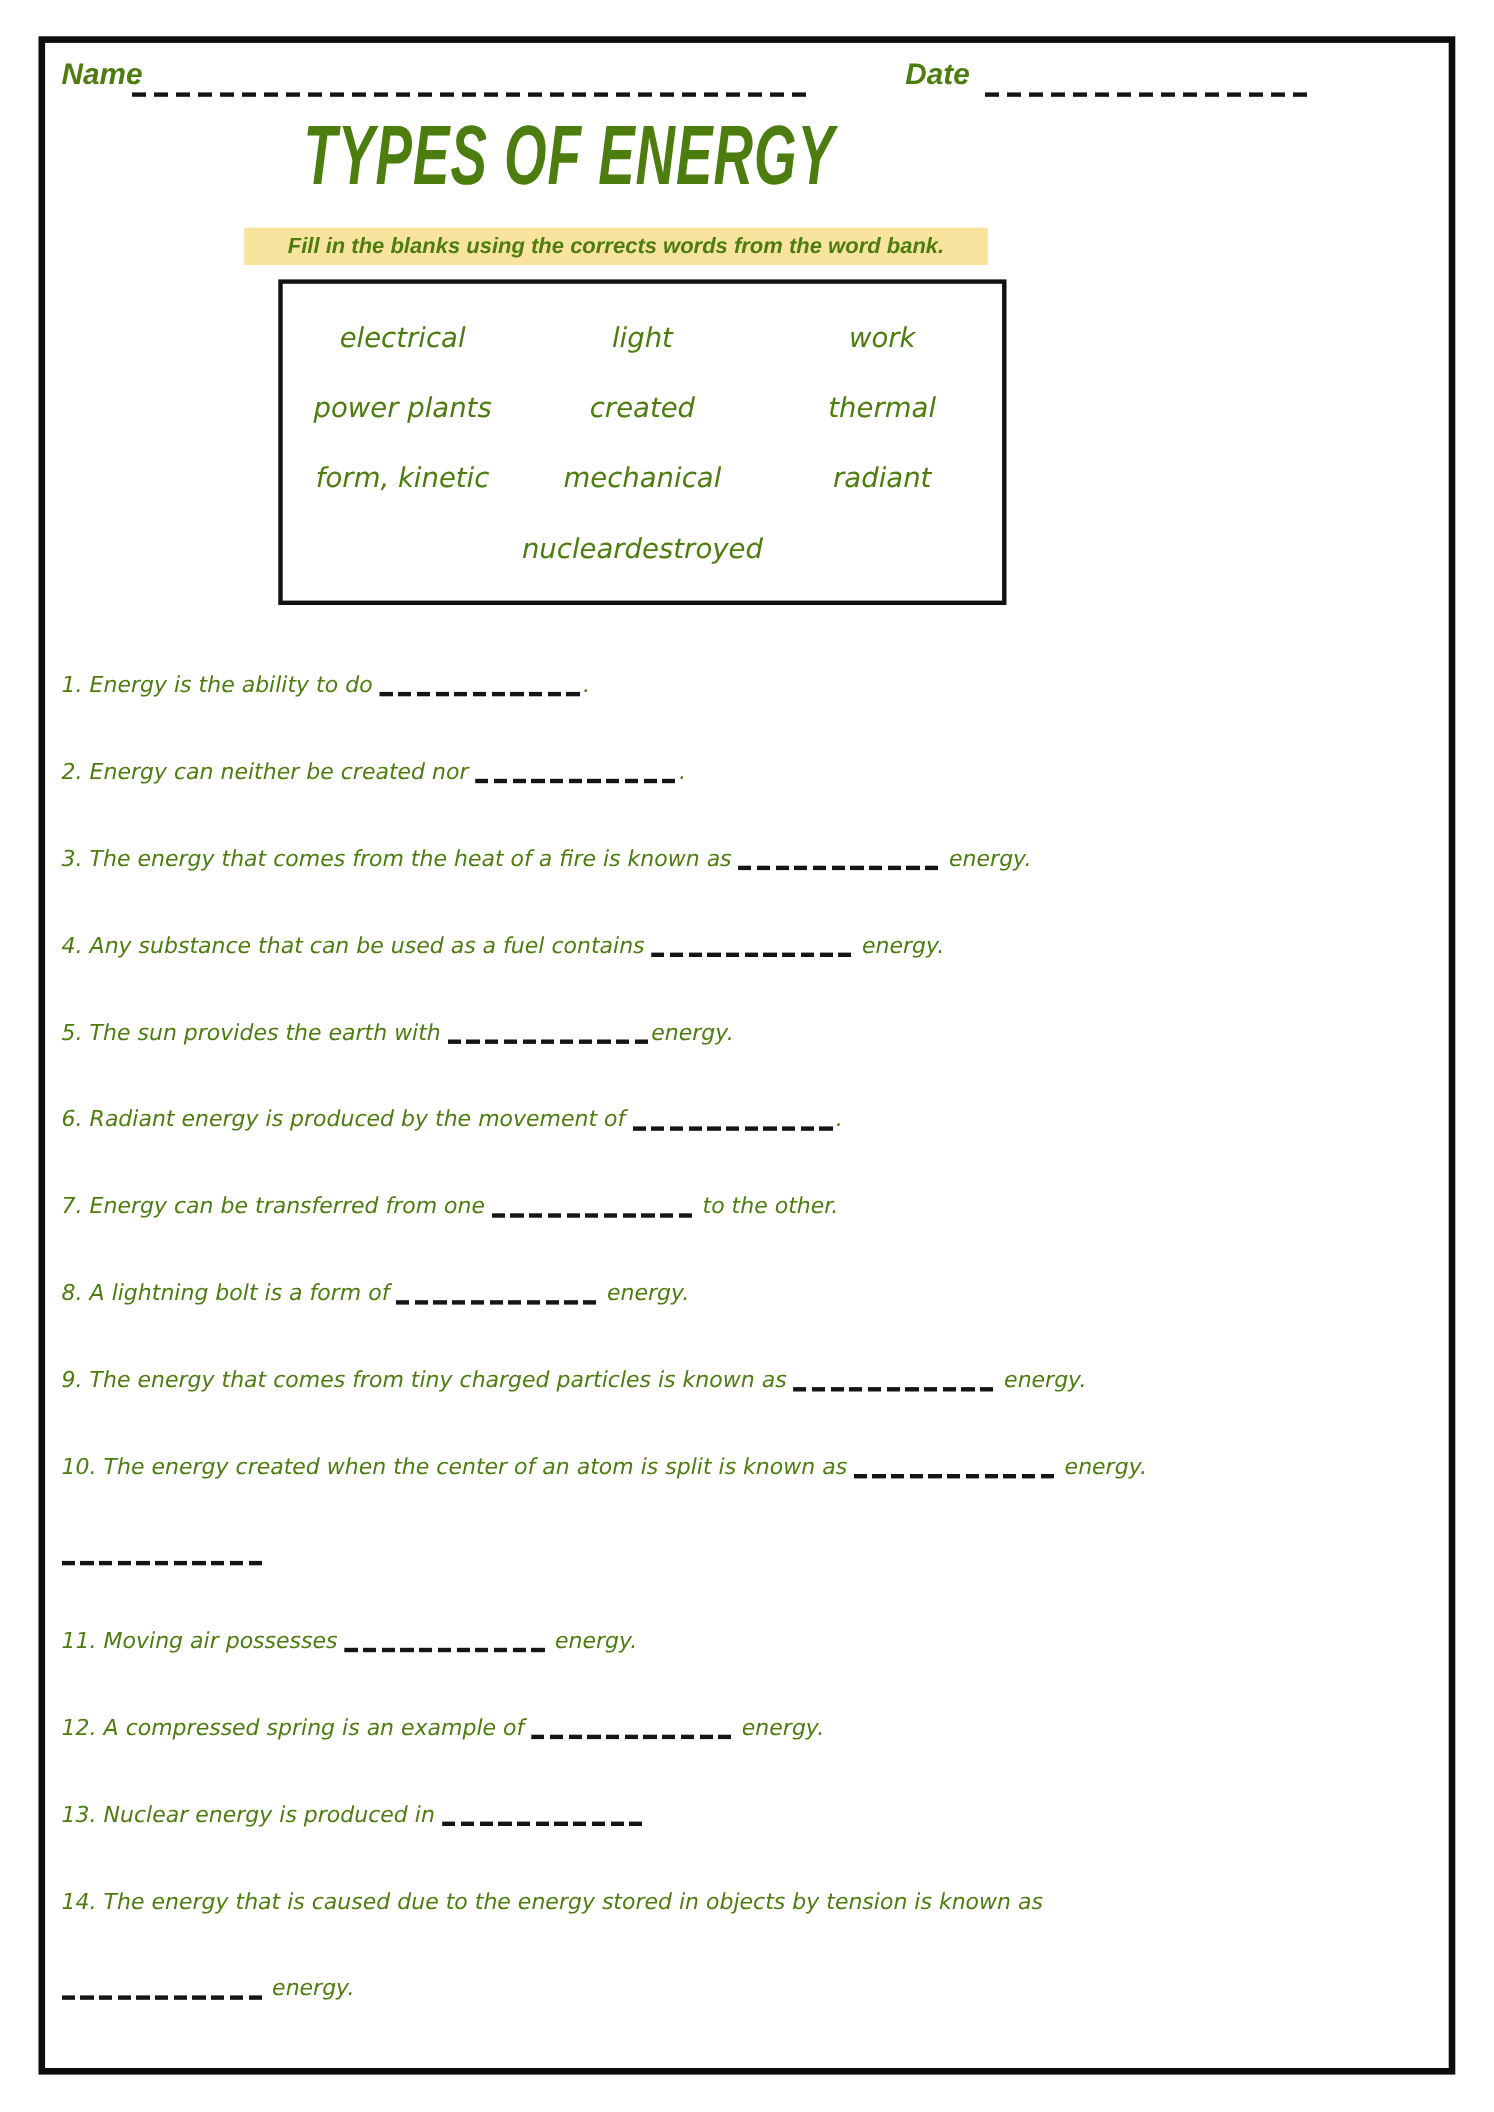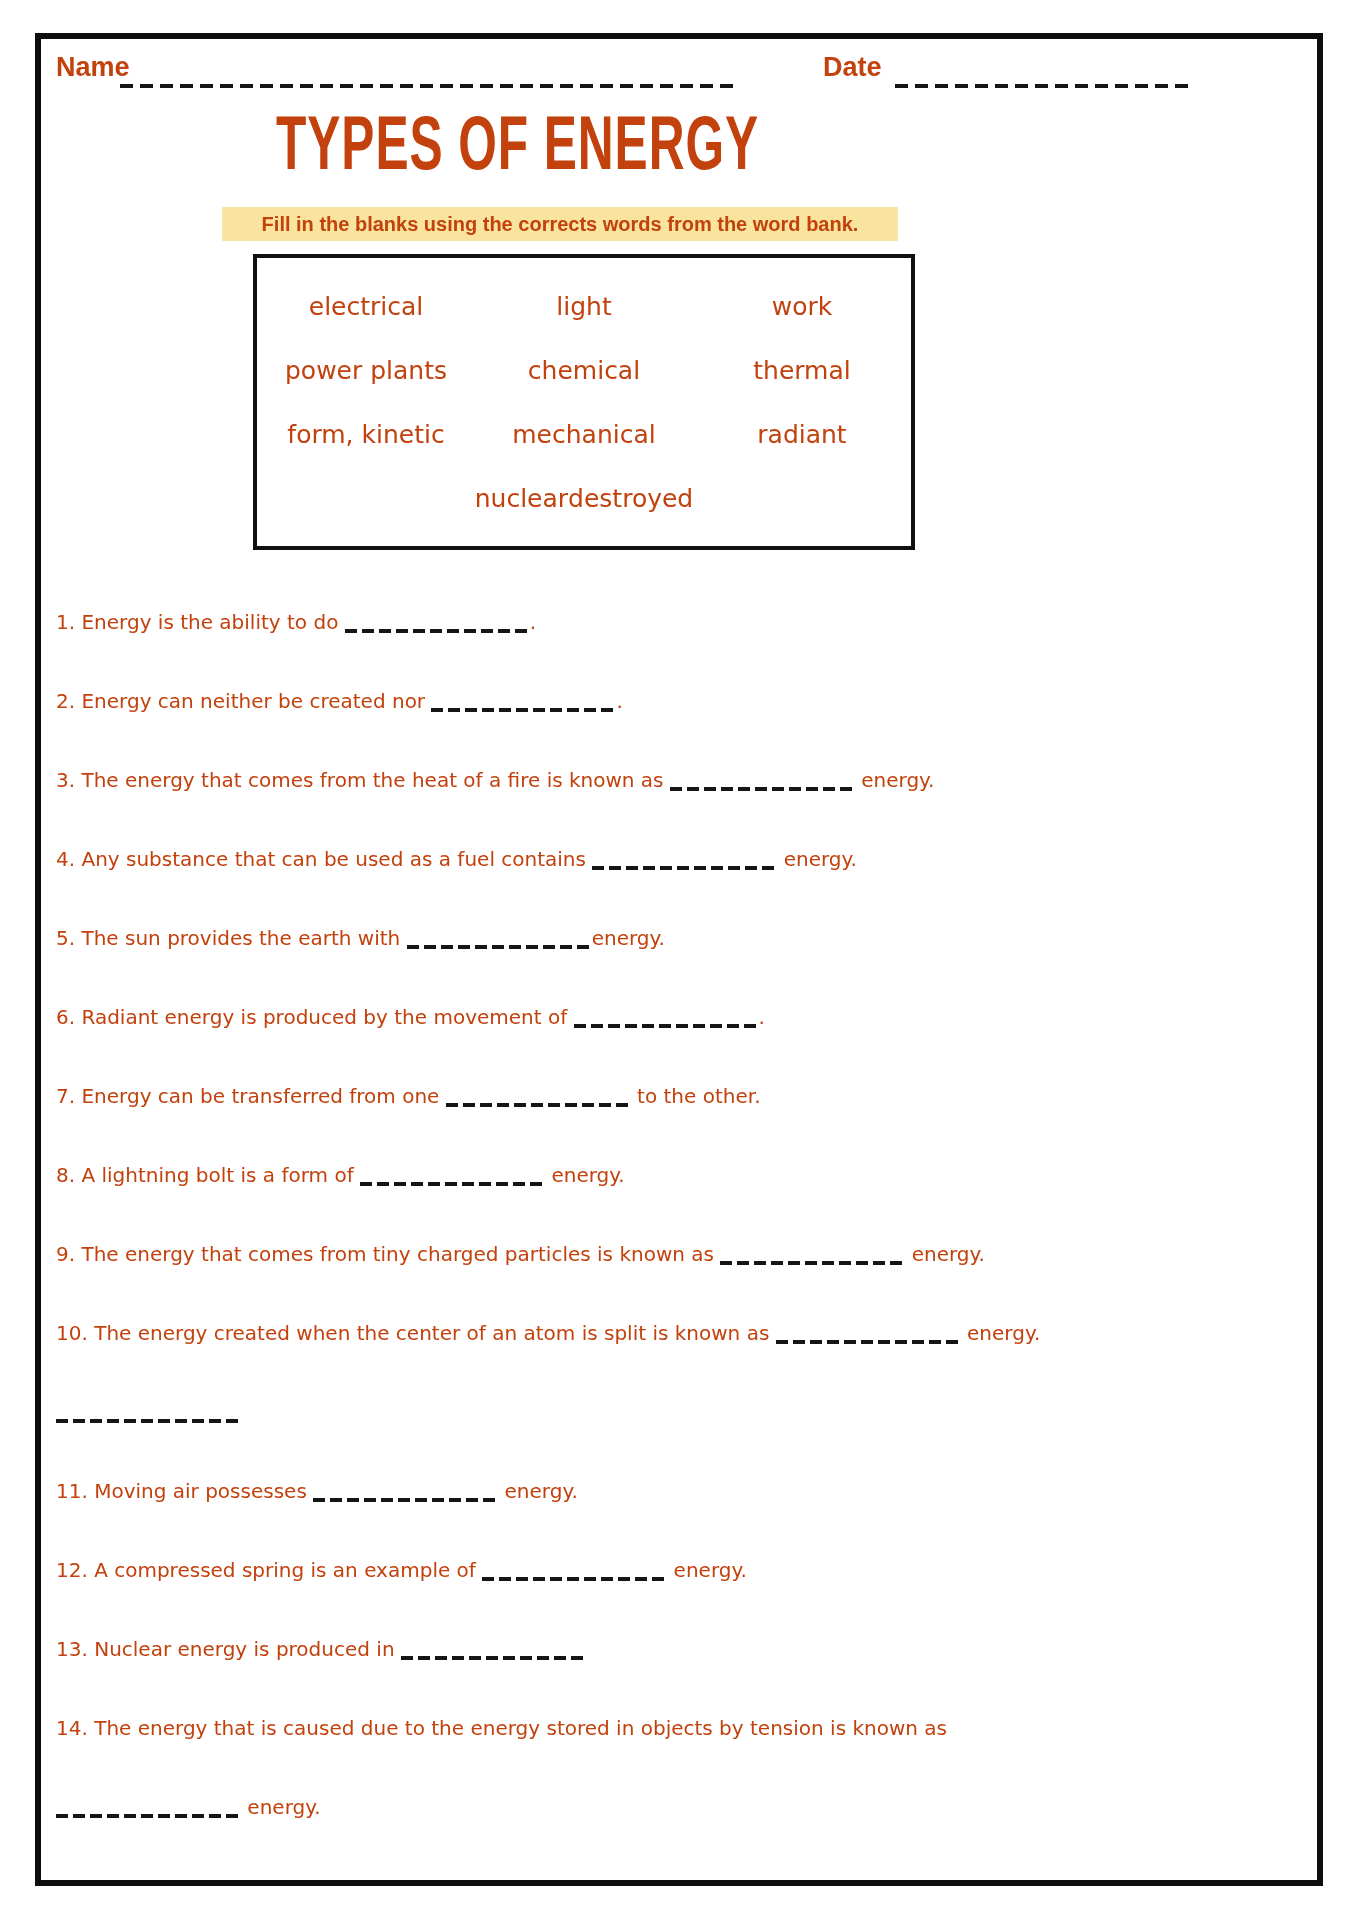--- a/index.html
+++ b/index.html
@@ -1,22 +1,23 @@
 <!DOCTYPE html>
 <html><head>
 <meta charset="utf-8">
 <style>
   html,body { margin:0; padding:0; background:#ffffff; }
   .page {
     position:relative;
     width:1358px; height:1920px;
     background:#ffffff;
-    color:#c2410c;
+    color:#4d7c0f;
     font-family:"DejaVu Sans", sans-serif;
     overflow:hidden;
+    font-style:italic;
   }
   .frame {
     position:absolute;
     left:35px; top:33px;
     width:1288px; height:1853px;
     border:6px solid #0d0d0d;
     box-sizing:border-box;
   }
   .hdr-label {
     position:absolute;
@@ -97,21 +98,21 @@
   <div class="instruction" style="background: rgb(248, 228, 158);">Fill in the blanks using the corrects words from the word bank.</div>
 
   <div class="word-bank">
       <div class="wb-row three">
         <span class="wb-word">electrical</span>
         <span class="wb-word">light</span>
         <span class="wb-word">work</span>
       </div>
       <div class="wb-row three">
         <span class="wb-word">power plants</span>
-        <span class="wb-word">chemical</span>
+        <span class="wb-word">created</span>
         <span class="wb-word">thermal</span>
       </div>
       <div class="wb-row three">
         <span class="wb-word">form, kinetic</span>
         <span class="wb-word">mechanical</span>
         <span class="wb-word">radiant</span>
       </div>
       <div class="wb-row two">
         <span class="wb-word">nuclear</span>
         <span class="wb-word">destroyed</span>

